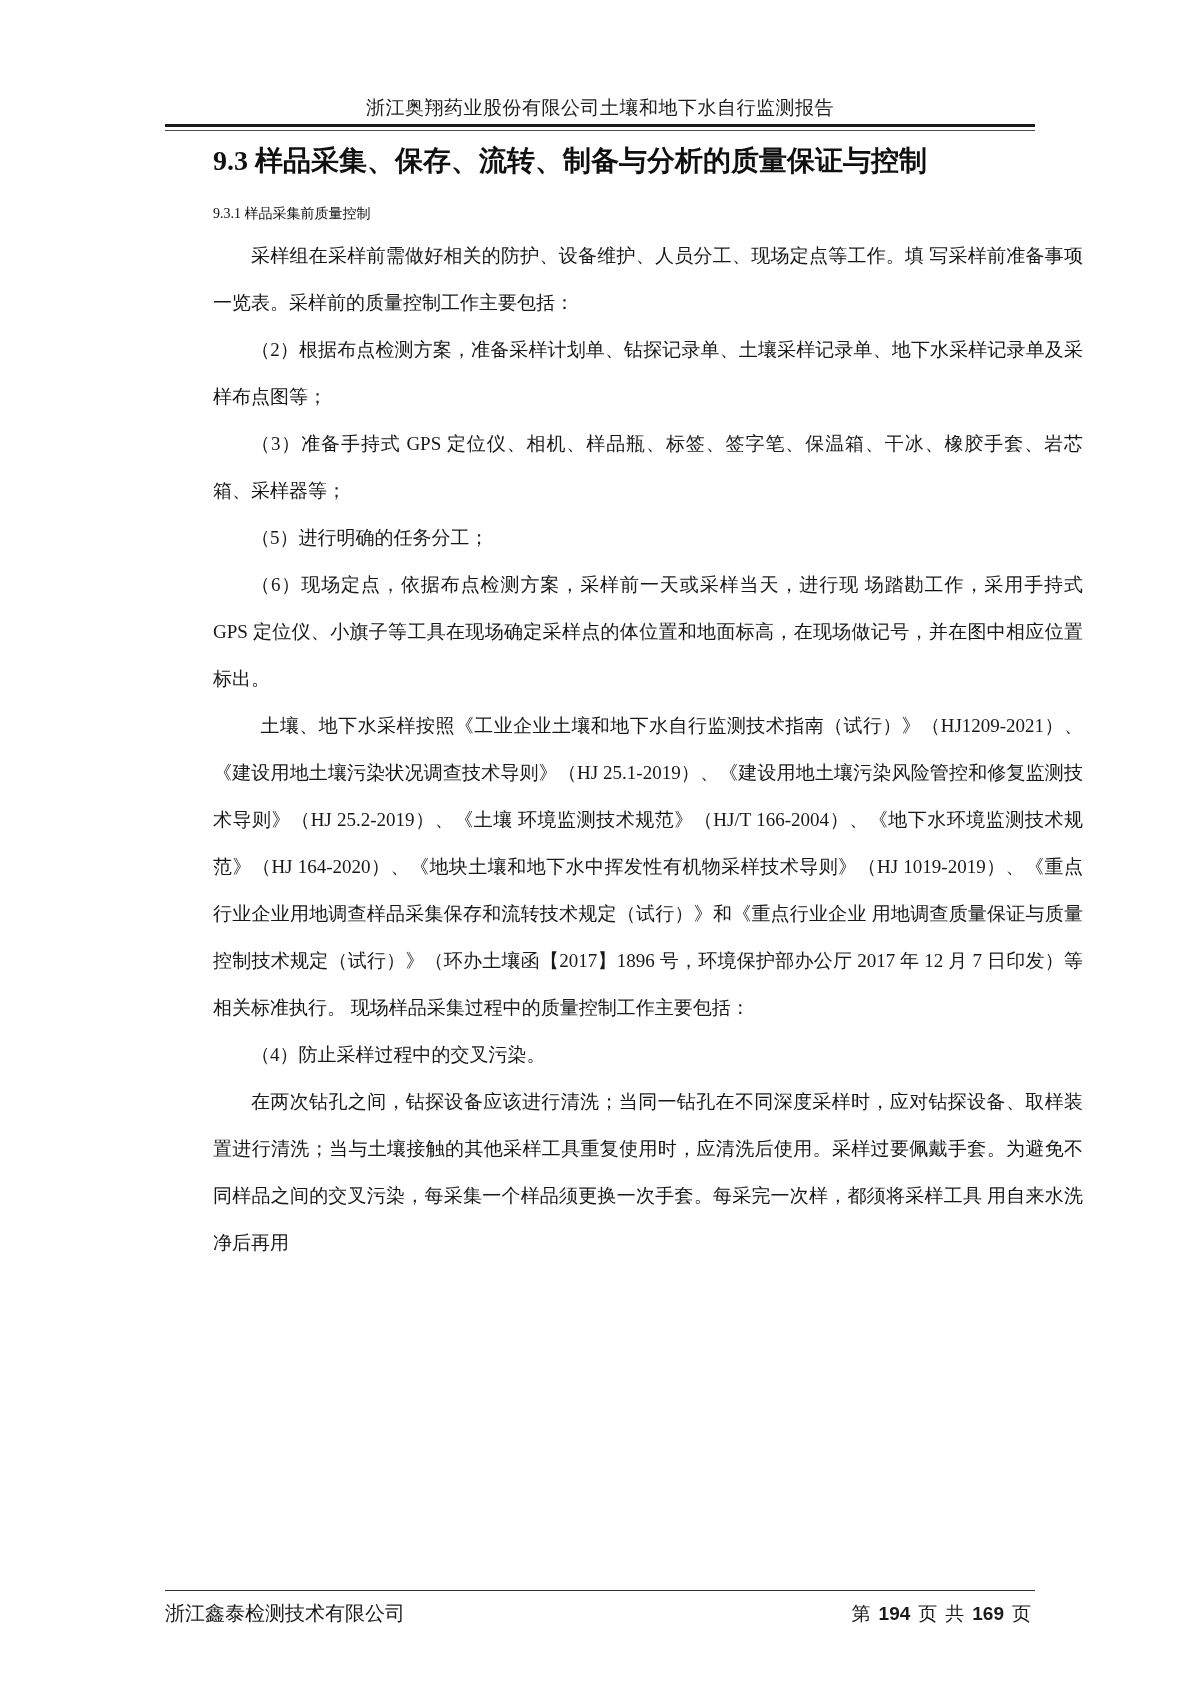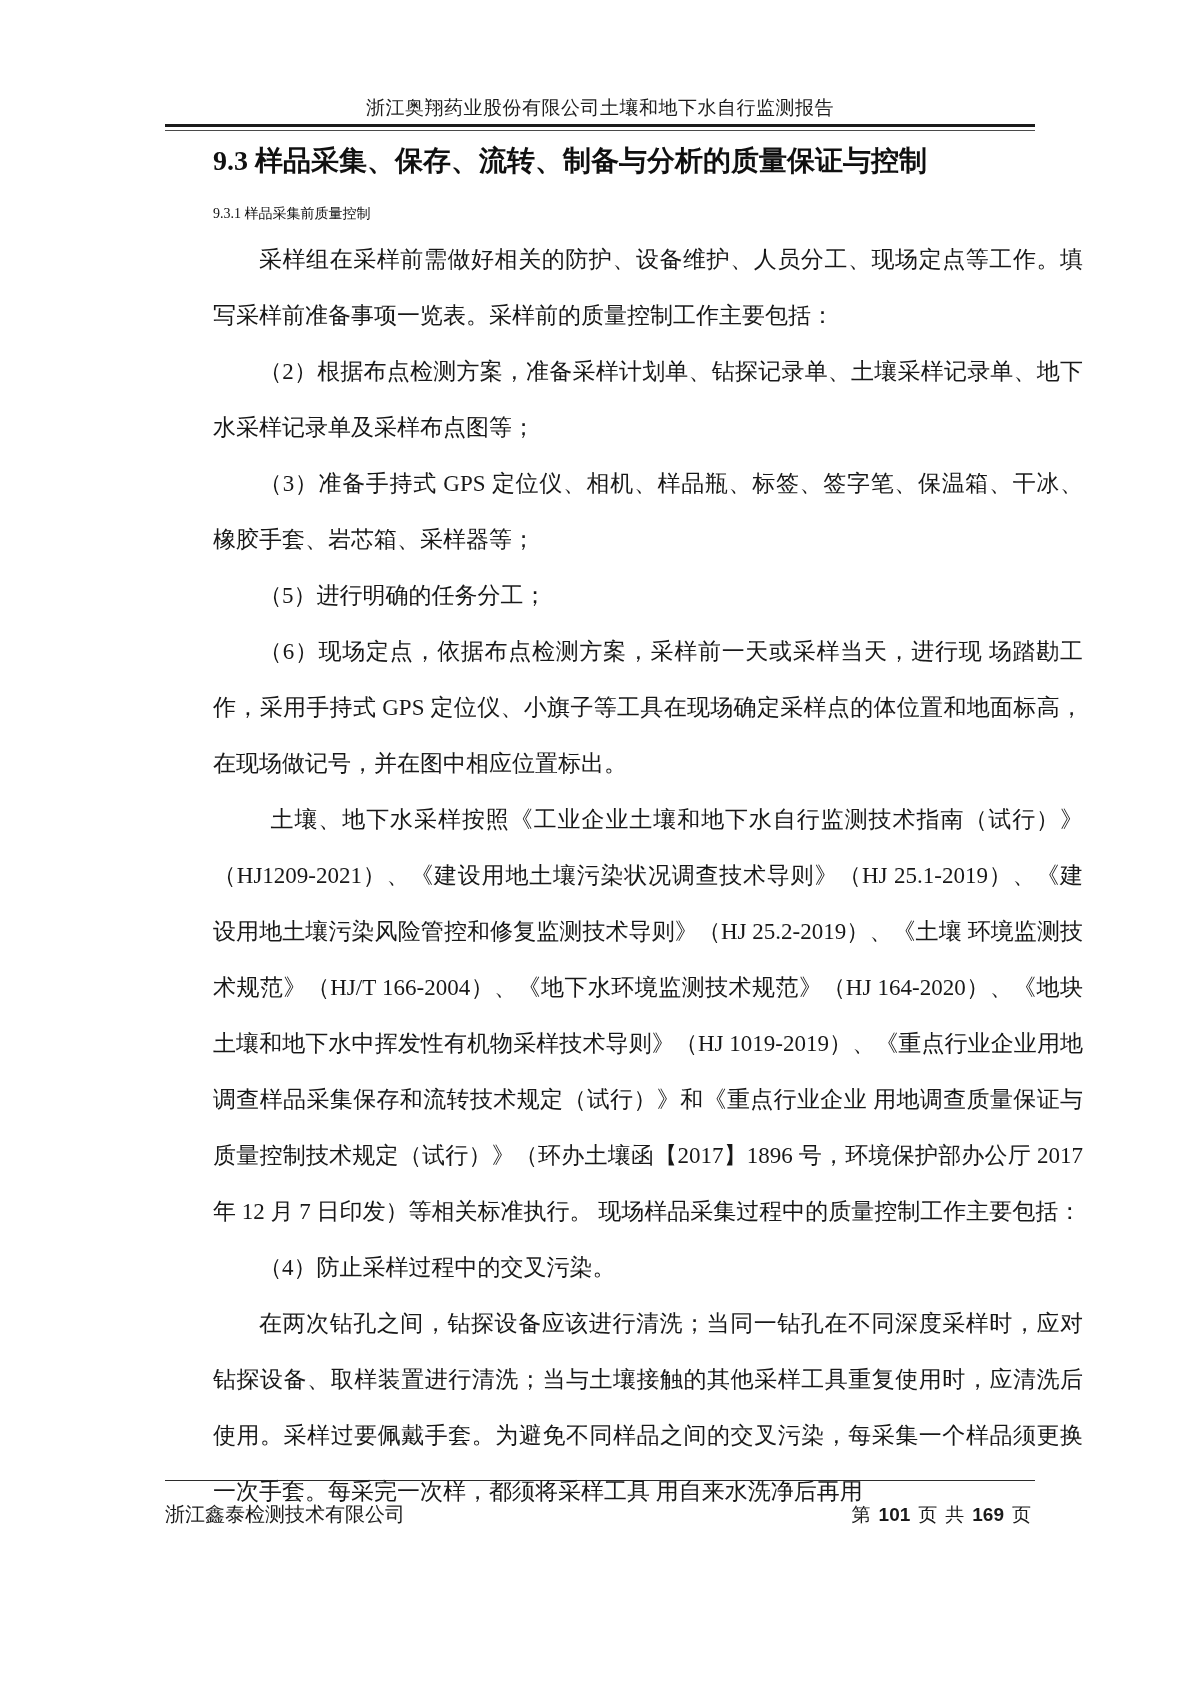--- a/index.html
+++ b/index.html
@@ -54,38 +54,38 @@
     color: #101010;
   }
   .subsection-title {
     font-size: 14px;
     font-weight: normal;
     line-height: 36px;
     margin: 12px 0 0 0;
     color: #101010;
   }
   .para {
-    font-size: 23px;
-    line-height: 56px;
+    font-size: 19px;
+    line-height: 47px;
     margin: 0;
     text-align: justify;
     text-indent: 2em;
     color: #181818;
   }
   .para.deep-indent {
     text-indent: 2.5em;
   }
   
   .page-footer {
     position: absolute;
-    top: 1480px;
+    top: 1590px;
     left: 165px;
     width: 870px;
     border-top: 1px solid #2b2b2b;
-    padding-top: 20px;
+    padding-top: 9px;
     display: flex;
     justify-content: space-between;
     align-items: baseline;
   }
   .footer-company {
     font-size: 20px;
     color: #1a1a1a;
   }
   .footer-page-info {
     font-size: 19px;
@@ -126,17 +126,17 @@
 
 
     <p class="para deep-indent">土壤、地下水采样按照《工业企业土壤和地下水自行监测技术指南（试行）》（HJ1209-2021）、《建设用地土壤污染状况调查技术导则》（HJ 25.1-2019）、《建设用地土壤污染风险管控和修复监测技术导则》（HJ 25.2-2019）、《土壤 环境监测技术规范》（HJ/T 166-2004）、《地下水环境监测技术规范》（HJ 164-2020）、《地块土壤和地下水中挥发性有机物采样技术导则》（HJ 1019-2019）、《重点行业企业用地调查样品采集保存和流转技术规定（试行）》和《重点行业企业 用地调查质量保证与质量控制技术规定（试行）》（环办土壤函【2017】1896 号，环境保护部办公厅 2017 年 12 月 7 日印发）等相关标准执行。 现场样品采集过程中的质量控制工作主要包括：</p>
     <p class="para">（4）防止采样过程中的交叉污染。</p>
     <p class="para">在两次钻孔之间，钻探设备应该进行清洗；当同一钻孔在不同深度采样时，应对钻探设备、取样装置进行清洗；当与土壤接触的其他采样工具重复使用时，应清洗后使用。采样过要佩戴手套。为避免不同样品之间的交叉污染，每采集一个样品须更换一次手套。每采完一次样，都须将采样工具 用自来水洗净后再用</p>
   </div>
 
   <div class="page-footer">
     <div class="footer-company">浙江鑫泰检测技术有限公司</div>
     <div class="footer-page-info">
-      <span class="zh">第</span><span class="num">101</span><span class="zh">页</span><span class="zh">共</span><span class="num">169</span><span class="zh">页</span>
+      <span class="zh">第</span><span class="num">194</span><span class="zh">页</span><span class="zh">共</span><span class="num">169</span><span class="zh">页</span>
     </div>
   </div>
 
 </div>
 
 </body></html>

